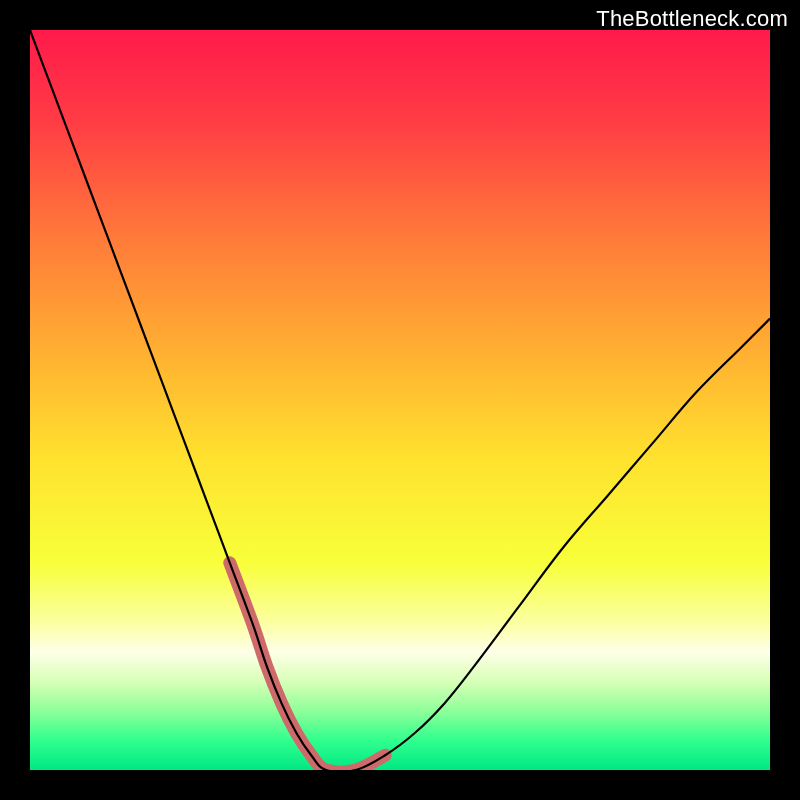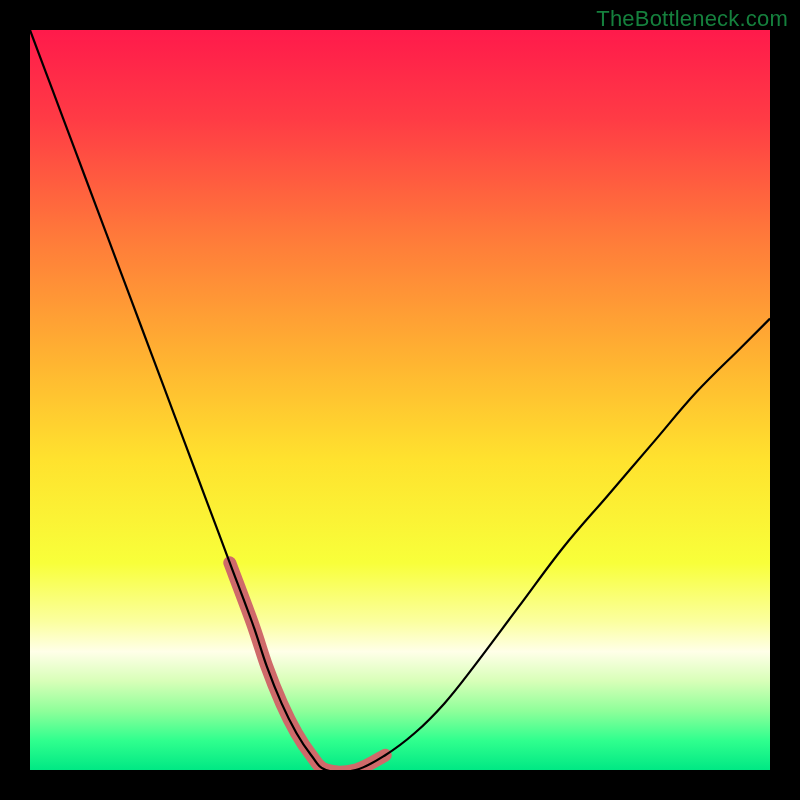--- a/index.html
+++ b/index.html
@@ -30,21 +30,21 @@
     inset: 0;
   }
   .curve-svg {
     position: absolute;
     inset: 0;
   }
   .watermark {
     position: absolute;
     top: 6px;
     right: 12px;
-    color: #15803d;
+    color: #ffffff;
     font-size: 22px;
     font-weight: 500;
     letter-spacing: 0.2px;
   }
 </style>
 </head>
 <body>
 
 <div class="frame">
 

